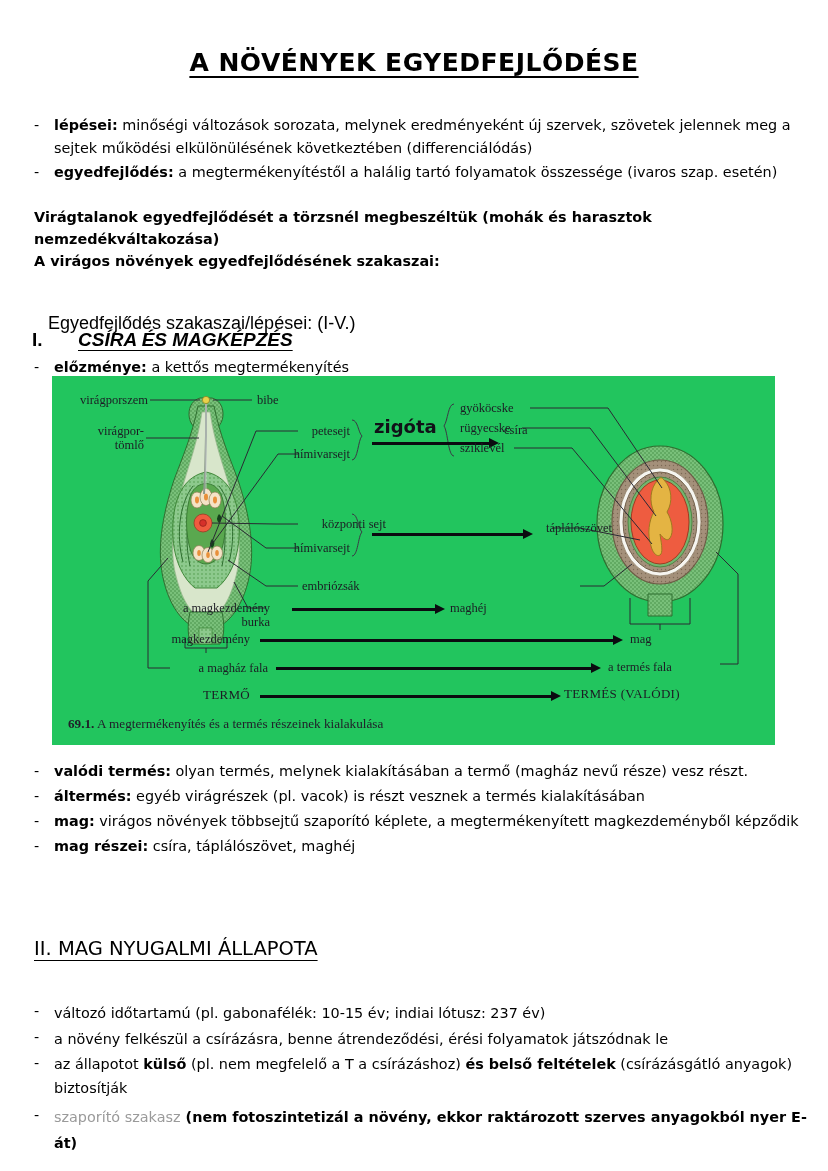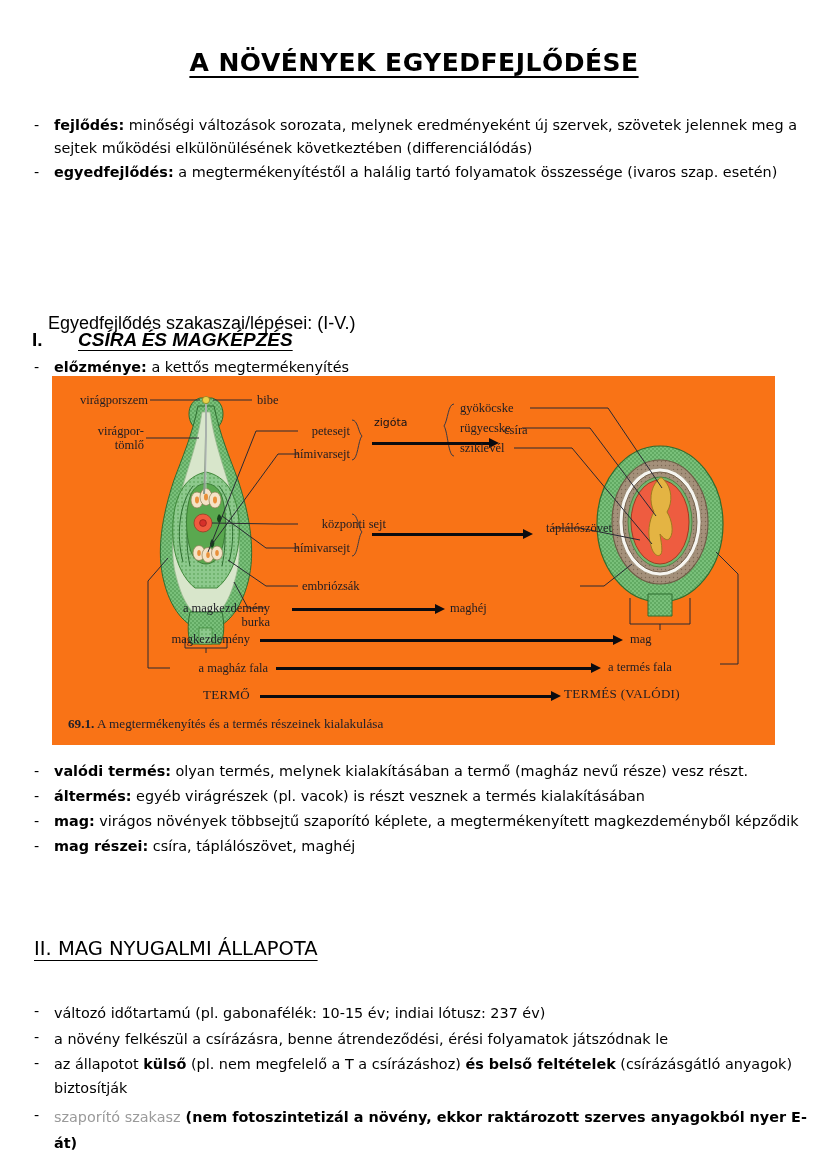--- a/index.html
+++ b/index.html
@@ -103,40 +103,40 @@
     white-space: nowrap;
   }
 
   
   .figure {
     position: absolute;
     left: 52px;
     top: 376px;
     width: 723px;
     height: 369px;
-    background: #f97316;
+    background: #22c55e;
   }
   .fig-label {
     position: absolute;
     font-family: "Liberation Serif", serif;
     font-size: 12.5px;
     color: #1c1c24;
     white-space: nowrap;
     line-height: 14px;
   }
   .fig-label.r { text-align: right; }
   .fig-label.big {
     font-size: 13px;
     letter-spacing: 0.3px;
   }
   .zigota {
     position: absolute;
     font-family: "DejaVu Sans", sans-serif;
-    font-size: 11px;
-    font-weight: normal;
+    font-size: 18px;
+    font-weight: bold;
     color: #111118;
     white-space: nowrap;
   }
   .caption {
     position: absolute;
     left: 16px;
     bottom: 13px;
     font-family: "Liberation Serif", serif;
     font-size: 13.2px;
     color: #20202a;
@@ -171,31 +171,35 @@
 <body>
 
 <div class="page">
 
   <div class="doc-title">A NÖVÉNYEK EGYEDFEJLŐDÉSE</div>
 
   <div class="blk" style="left:34px; top:114px; width:768px;">
     <div class="bullet-row">
       <span class="dash">-</span>
       <span class="btext">
-        <b class="lead">fejlődés:</b><span> minőségi változások sorozata, melynek eredményeként új szervek, szövetek jelennek meg a sejtek működési elkülönülésének következtében (differenciálódás)</span>
+        <b class="lead">lépései:</b><span> minőségi változások sorozata, melynek eredményeként új szervek, szövetek jelennek meg a sejtek működési elkülönülésének következtében (differenciálódás)</span>
       </span>
     </div>
     <div class="bullet-row" style="margin-top:1px;">
       <span class="dash">-</span>
       <span class="btext">
         <b class="lead">egyedfejlődés:</b><span> a megtermékenyítéstől a halálig tartó folyamatok összessége (ivaros szap. esetén)</span>
       </span>
     </div>
   </div>
 
+  <div class="blk" style="left:34px; top:206px; width:780px; font-weight:bold; line-height:22px;">
+    <div>Virágtalanok egyedfejlődését a törzsnél megbeszéltük (mohák és harasztok nemzedékváltakozása)</div>
+    <div>A virágos növények egyedfejlődésének szakaszai:</div>
+  </div>
 
 
   <div class="stage-line" style="left:48px; top:297px;">Egyedfejlődés szakaszai/lépései: (I-V.)</div>
 
   <div class="roman-head" style="left:32px; top:329px;">
     <span class="num">I.</span><span class="ttl">CSÍRA ÉS MAGKÉPZÉS</span>
   </div>
 
   <div class="blk" style="left:34px; top:356px; width:700px;">
     <div class="bullet-row">

